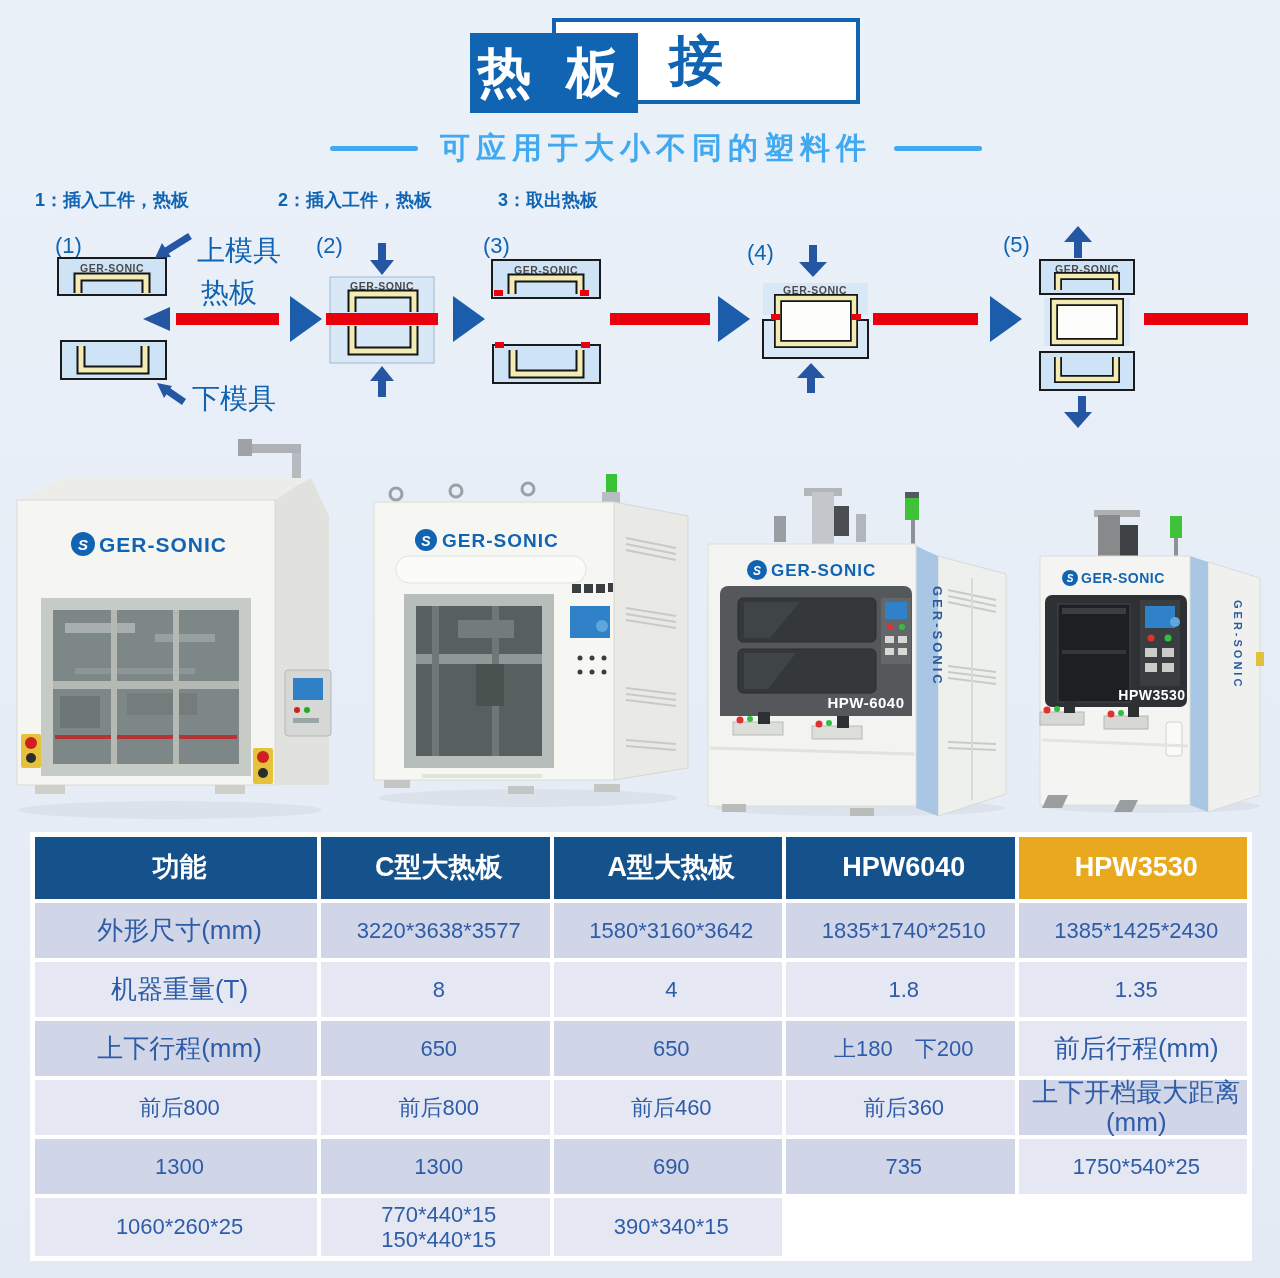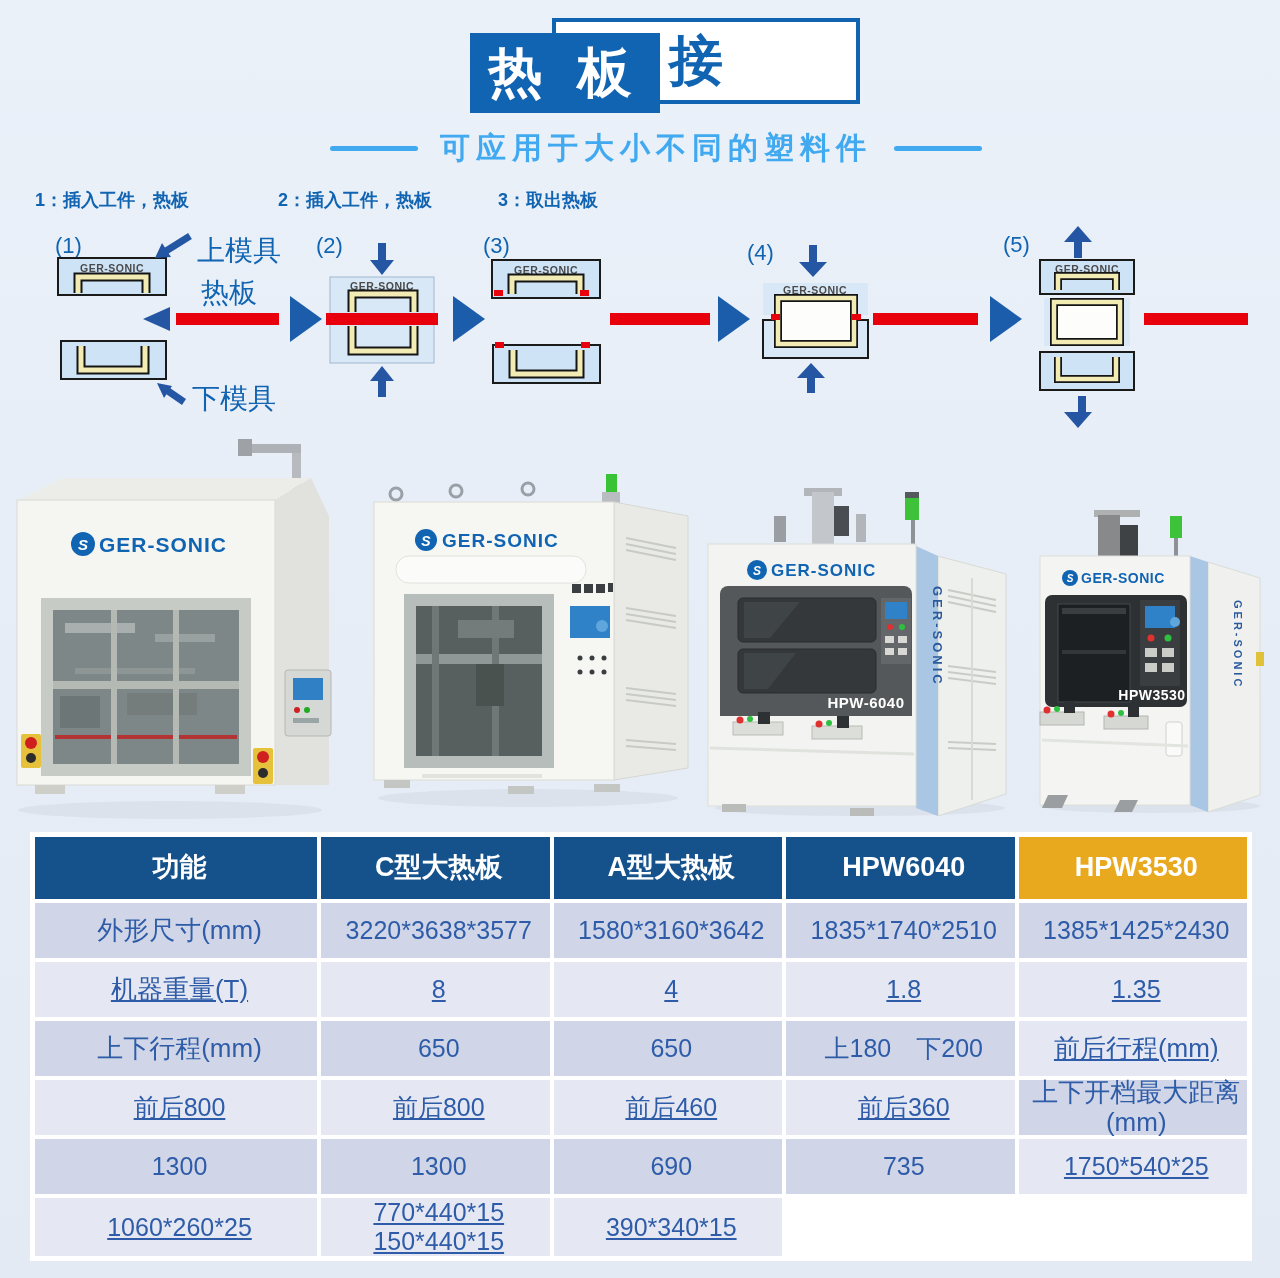--- a/index.html
+++ b/index.html
@@ -12,21 +12,21 @@
   .title-outline{
     position:absolute;left:552px;top:18px;width:300px;height:78px;
     background:#ffffff;border:4px solid #1064b2;
     display:flex;align-items:center;justify-content:flex-start;
   }
   .title-right{
     font-size:54px;font-weight:bold;color:#1064b2;letter-spacing:22px;
     padding-right:2px;white-space:nowrap;
   }
   .title-filled{
-    position:absolute;left:470px;top:33px;width:190px;height:80px;
+    position:absolute;left:470px;top:33px;width:168px;height:80px;
     background:#1064b2;color:#ffffff;font-size:54px;font-weight:bold;
     display:flex;align-items:center;justify-content:center;letter-spacing:10px;
     white-space:nowrap;
   }
   .subtitle-row{
     position:absolute;left:16px;top:126px;width:1280px;height:44px;
     display:flex;align-items:center;justify-content:center;gap:22px;
   }
   .subtitle-dash{width:88px;height:5px;background:#41a9ef;border-radius:3px;}
   .subtitle-text{
@@ -45,23 +45,23 @@
     grid-template-rows:62px 55px 55px 55px 55px 55px 58px;
     gap:4px;
   }
   .spec-cell{
     display:flex;align-items:center;justify-content:center;text-align:center;
     white-space:pre-line;line-height:1.15;padding-left:7px;
   }
   .head-cell{background:#15528c;color:#ffffff;font-size:27px;font-weight:bold;}
   .head-cell.gold{background:#e9a91e;}
   .row-dark{background:#d0d6e7;}
-  .row-light{background:#e5e8f3;text-decoration:underline;}
+  .row-light{background:#e5e8f3;}
   .label-cell{font-size:26px;color:#2e5ca8;}
-  .value-cell{font-size:25px;color:#2e5ca8;}
+  .value-cell{font-size:22px;color:#2e5ca8;}
 </style>
 </head>
 <body>
 
 <div class="page">
 
   <div class="title-outline">
     <span class="title-right">焊 接</span>
   </div>
   <div class="title-filled">热 板</div>

